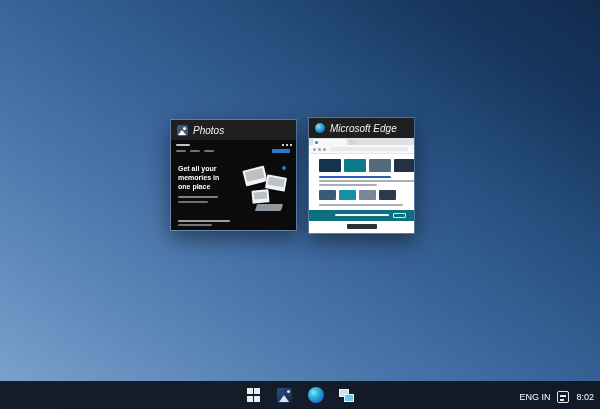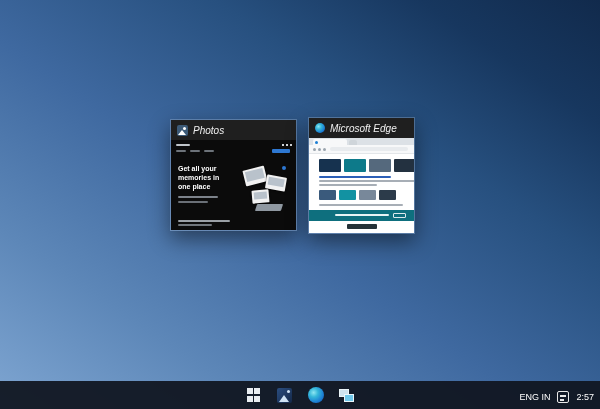--- a/index.html
+++ b/index.html
@@ -241,17 +241,17 @@
         <span class="tv-back"></span>
         <span class="tv-front"></span>
       </div>
     </div>
     <div class="tray">
       <span>ENG IN</span>
       <span class="ime-icon">
           <i></i>
           <em></em>
         </span>
-      <span>2:57</span>
+      <span>8:02</span>
     </div>
   </div>
 
 </div>
 
 </body></html>

